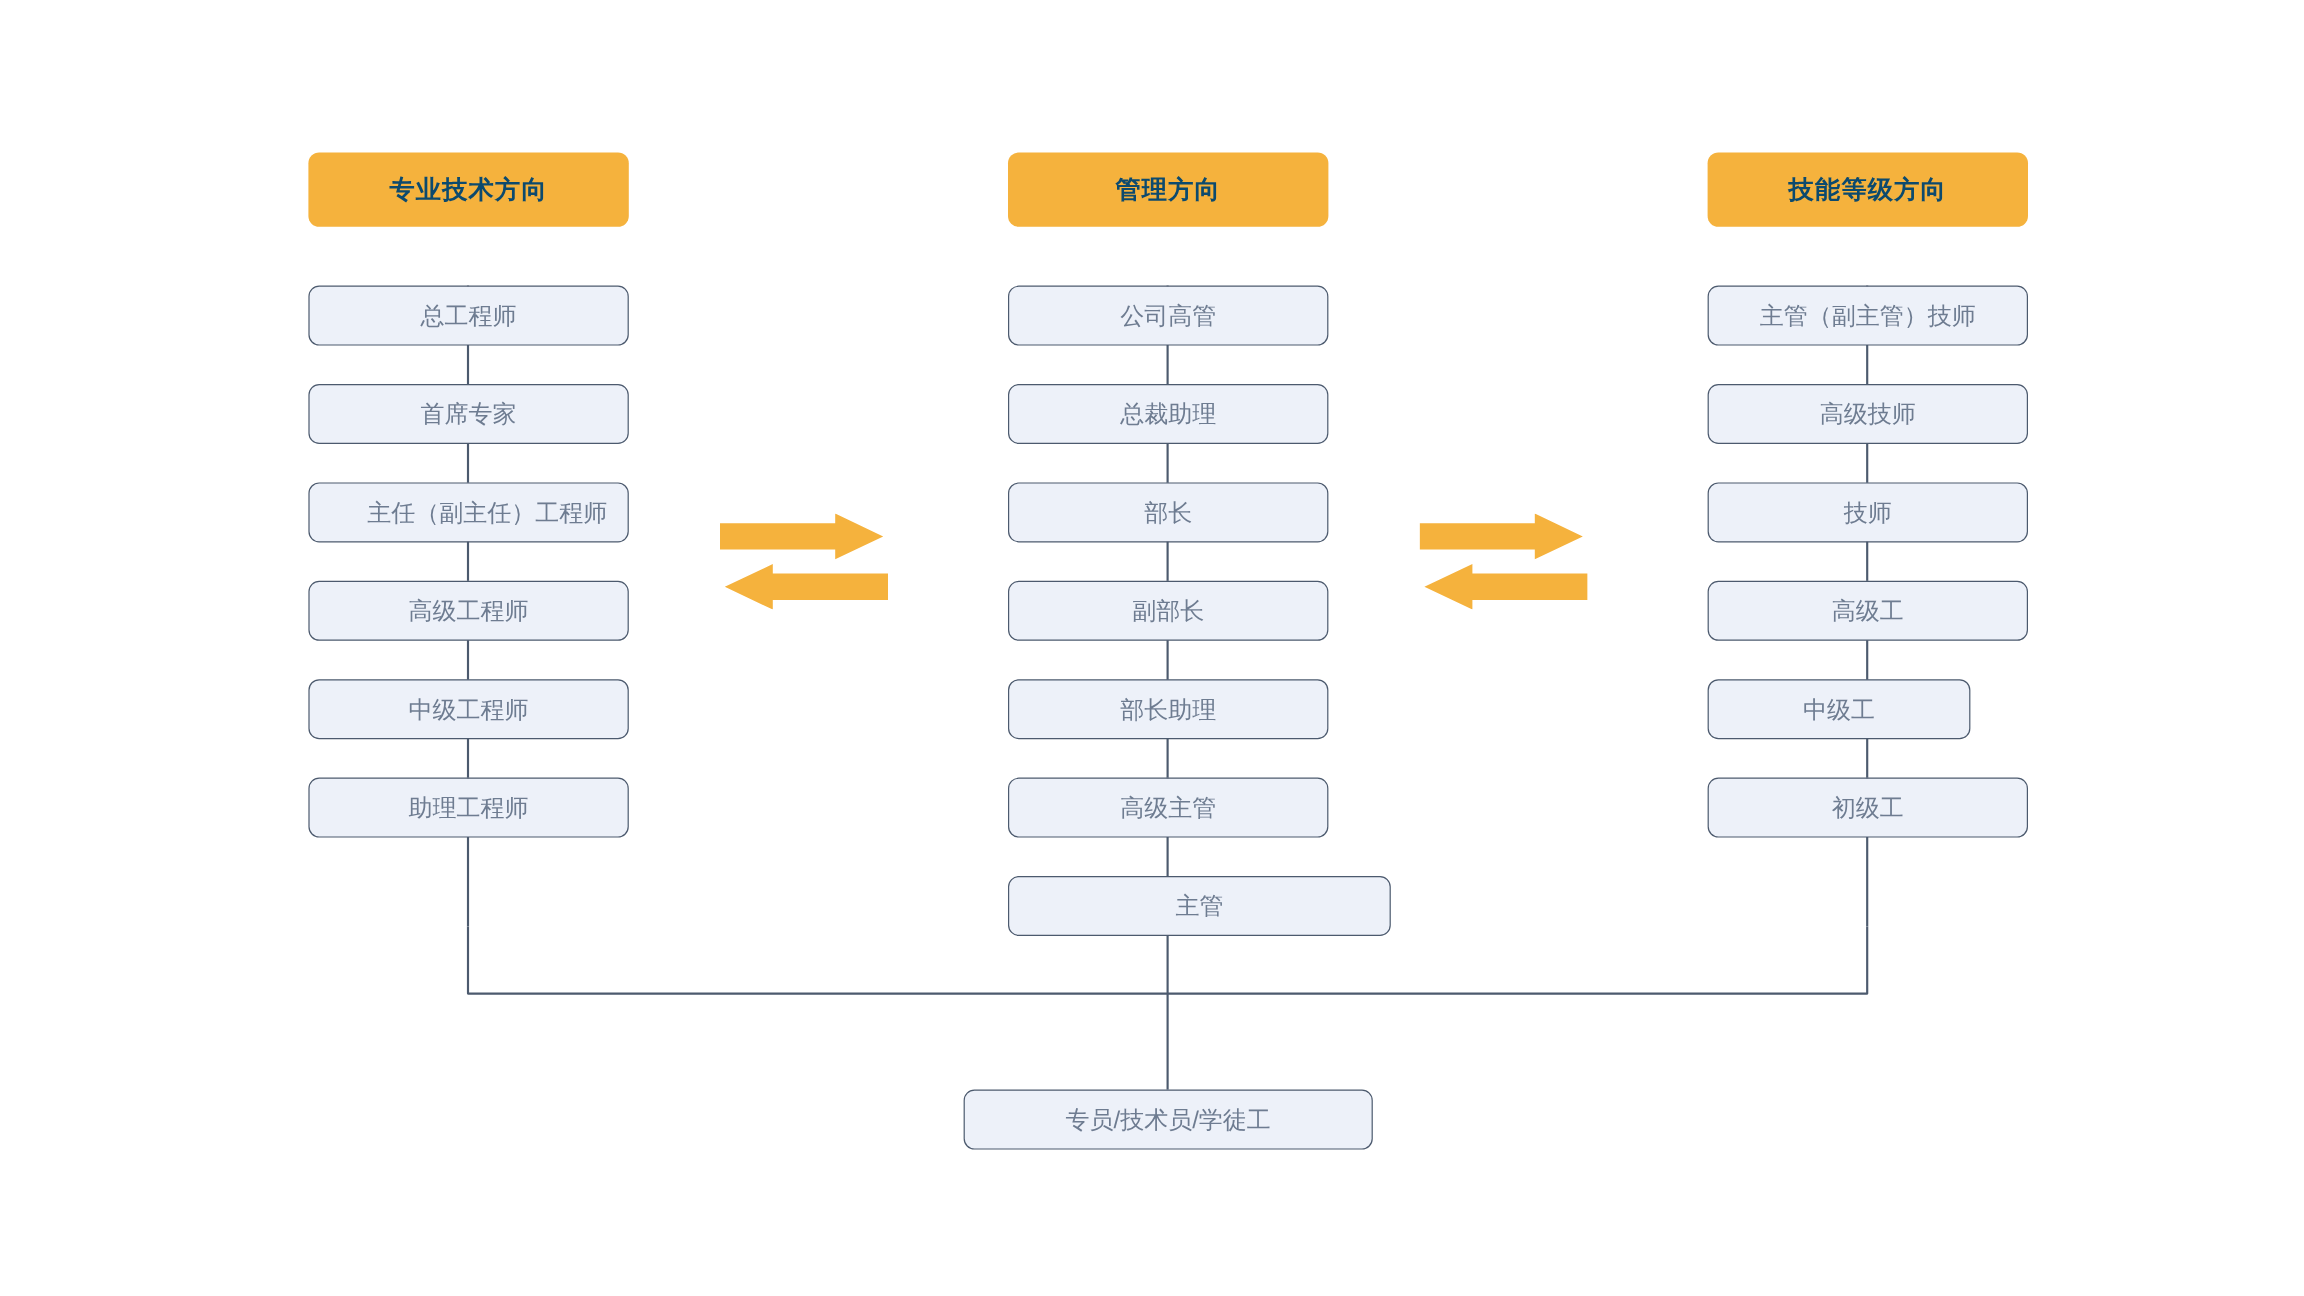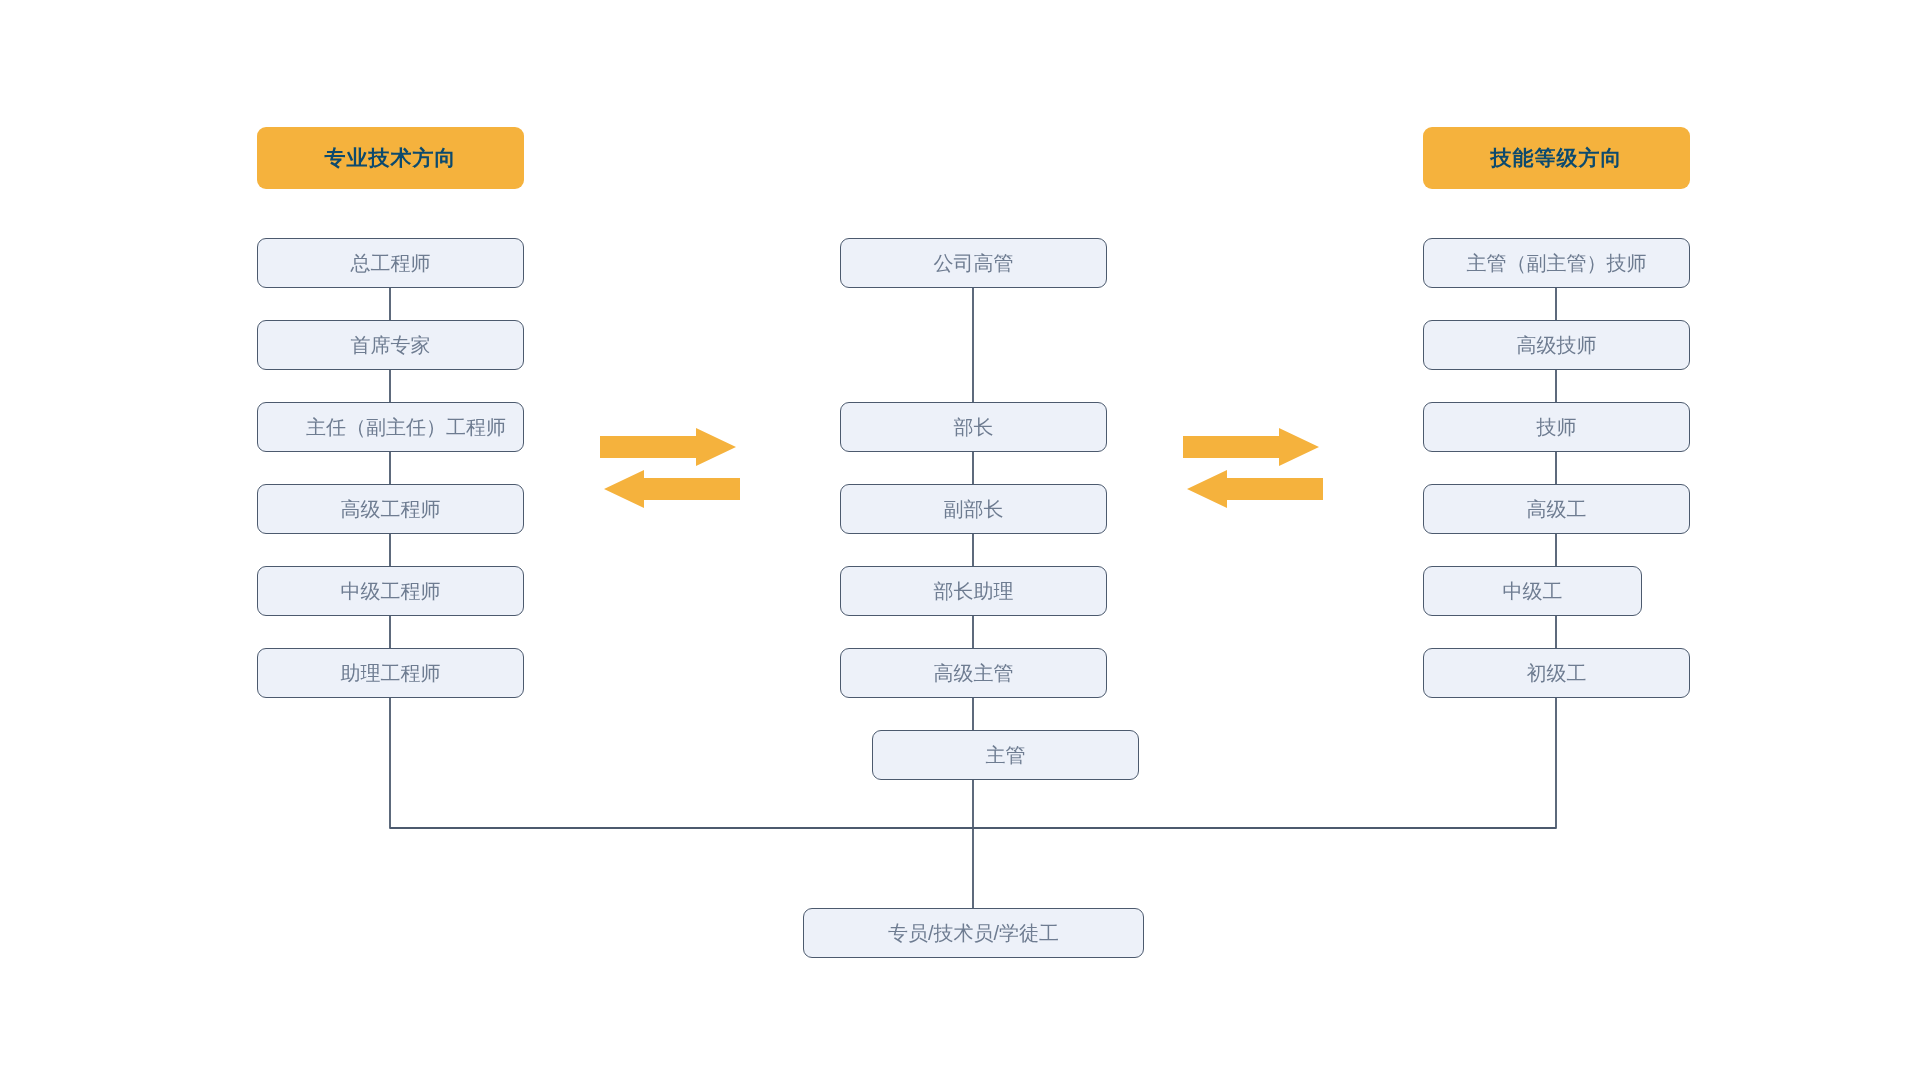--- a/index.html
+++ b/index.html
@@ -118,36 +118,38 @@
       <line x1="1556" y1="648" x2="1556" y2="772"></line>
 
       <path d="M 390 772 L 390 828 L 1556 828 L 1556 772" stroke-linejoin="round"></path>
     </g>
   </svg>
 
   <div class="layer-nodes">
 
     <div class="col-header" style="left:257px; top:127px; width:267px;">专业技术方向</div>
 
+    <div class="col-header" style="left:840px; top:127px; width:267px;">管理方向</div>
 
     <div class="col-header" style="left:1423px; top:127px; width:267px;">技能等级方向</div>
 
     <div class="node" style="left:257px; top:238px; width:267px;">总工程师</div>
     <div class="node" style="left:257px; top:320px; width:267px;">首席专家</div>
     <div class="node" style="left:257px; top:402px; width:267px;padding-left:31px;">主任（副主任）工程师</div>
     <div class="node" style="left:257px; top:484px; width:267px;">高级工程师</div>
     <div class="node" style="left:257px; top:566px; width:267px;">中级工程师</div>
     <div class="node" style="left:257px; top:648px; width:267px;">助理工程师</div>
 
     <div class="node" style="left:840px; top:238px; width:267px;">公司高管</div>
+    <div class="node" style="left:840px; top:320px; width:267px;">总裁助理</div>
     <div class="node" style="left:840px; top:402px; width:267px;">部长</div>
     <div class="node" style="left:840px; top:484px; width:267px;">副部长</div>
     <div class="node" style="left:840px; top:566px; width:267px;">部长助理</div>
     <div class="node" style="left:840px; top:648px; width:267px;">高级主管</div>
-    <div class="node" style="left:840px; top:730px; width:267px;margin-left:32px;">主管</div>
+    <div class="node" style="left:840px; top:730px; width:319px;">主管</div>
 
     <div class="node" style="left:1423px; top:238px; width:267px;">主管（副主管）技师</div>
     <div class="node" style="left:1423px; top:320px; width:267px;">高级技师</div>
     <div class="node" style="left:1423px; top:402px; width:267px;">技师</div>
     <div class="node" style="left:1423px; top:484px; width:267px;">高级工</div>
     <div class="node" style="left:1423px; top:566px; width:219px;">中级工</div>
     <div class="node" style="left:1423px; top:648px; width:267px;">初级工</div>
 
     <div class="node bottom-node" style="left:803px; top:908px; width:341px;">专员/技术员/学徒工</div>
 

